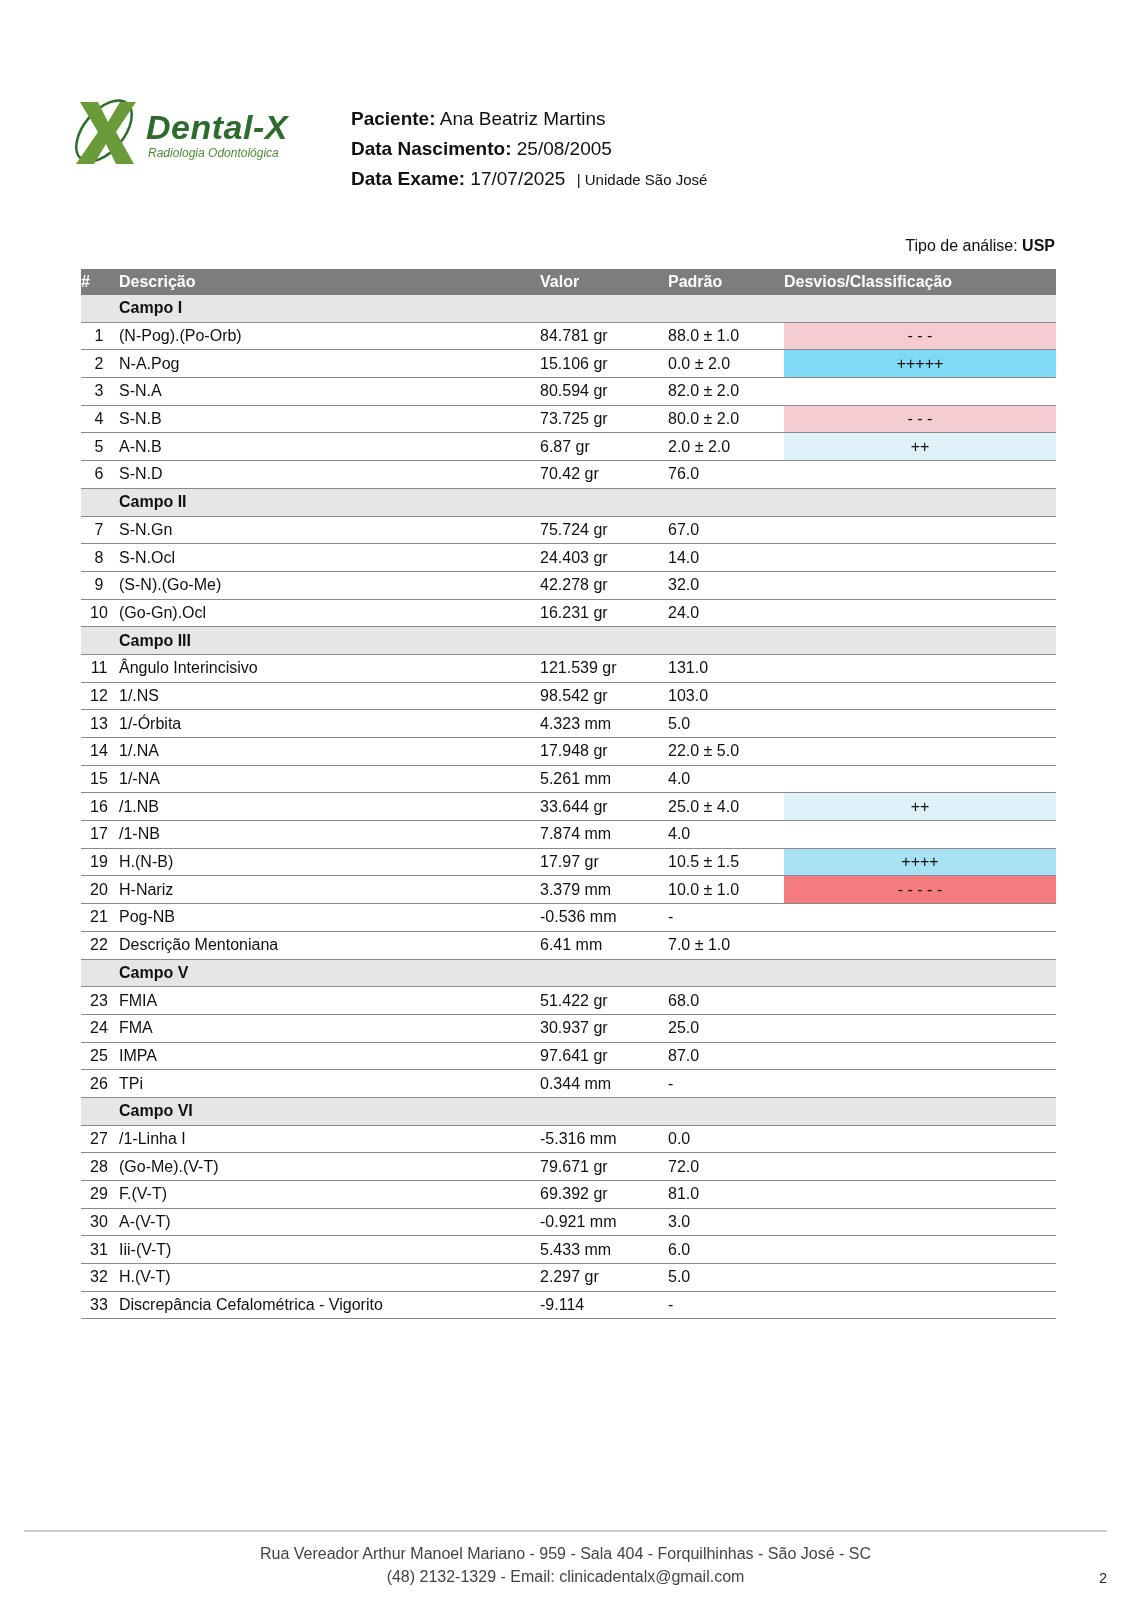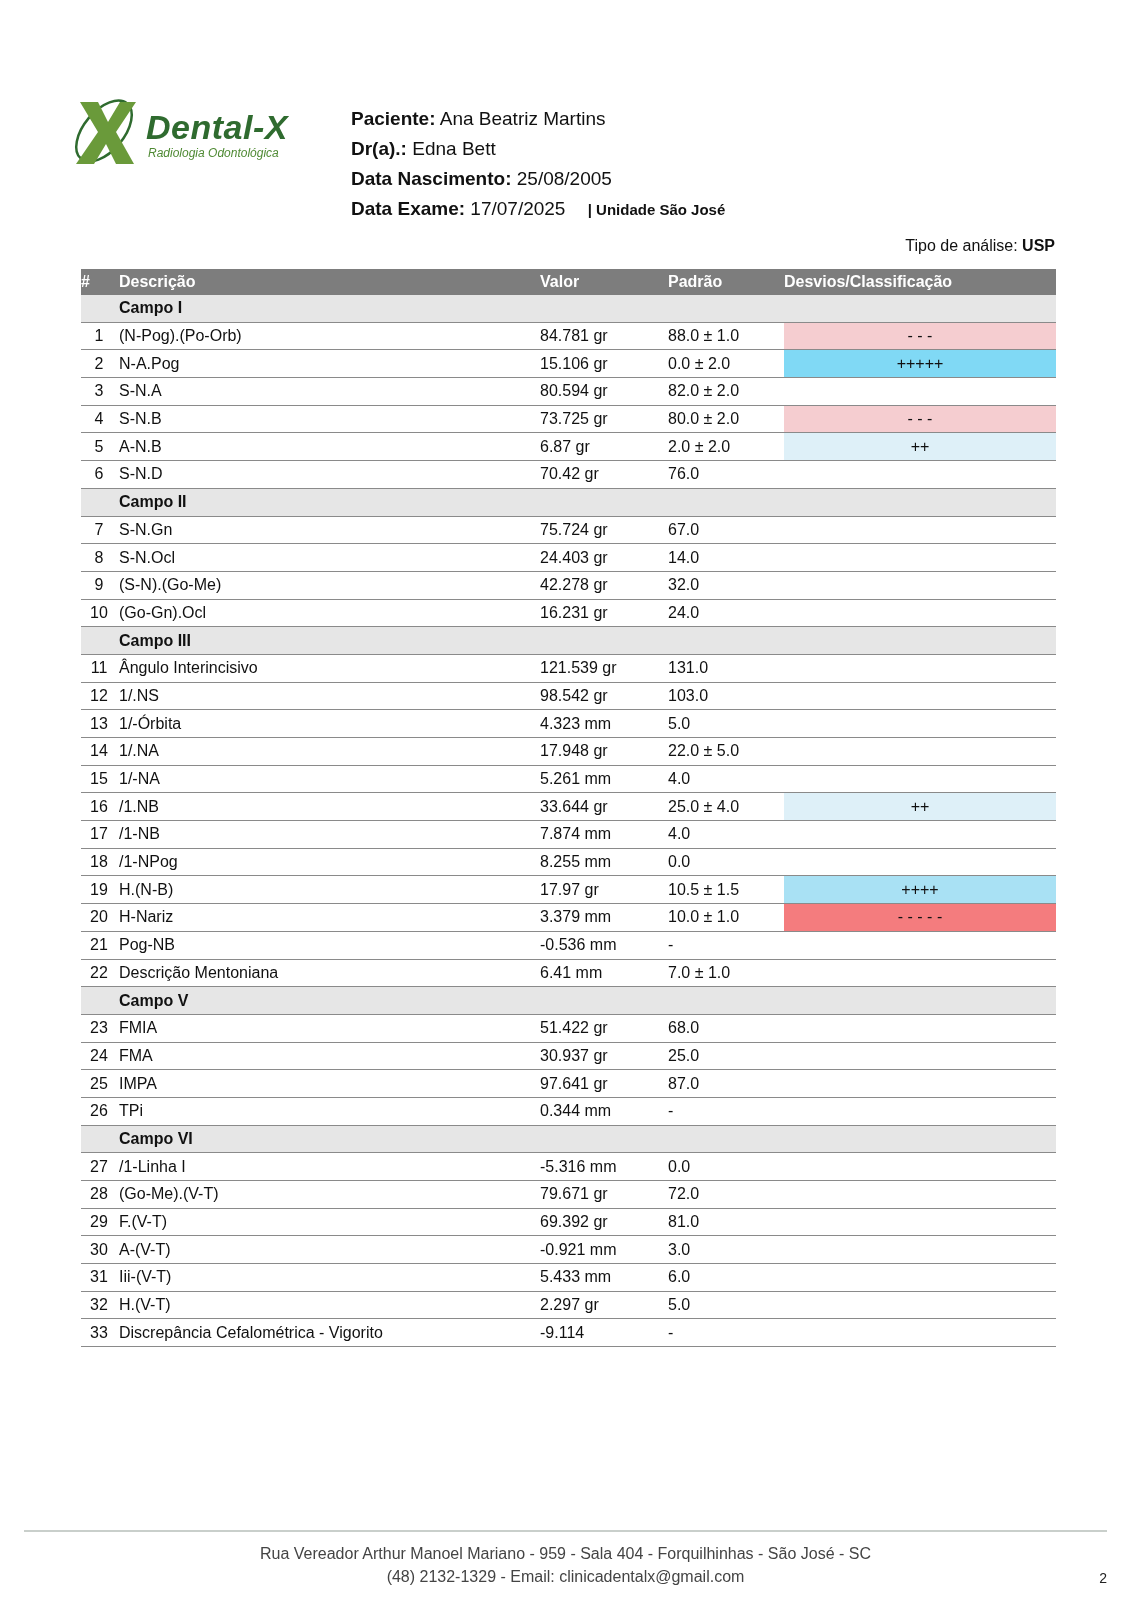--- a/index.html
+++ b/index.html
@@ -12,21 +12,21 @@
   .logo-title {
     position: absolute; left: 80px; top: 18px; font-size: 34px; font-weight: bold;
     font-style: italic; color: #2f6b2f; letter-spacing: 0.5px;
   }
   .logo-sub {
     position: absolute; left: 82px; top: 56px; font-size: 12px; font-style: italic; color: #4f8a34;
   }
   .patient { position: absolute; left: 351px; top: 104px; font-size: 19px; line-height: 30px; }
   .patient .row { white-space: nowrap; }
   .patient b { font-weight: bold; }
-  .unit { font-size: 15px; font-weight: bold; margin-left: 17px; }
+  .unit { font-size: 15px; font-weight: normal; margin-left: 6px; }
   .analysis {
     position: absolute; right: 76px; top: 237px; font-size: 16px;
   }
   .analysis b { font-weight: bold; }
 
   table.report {
     position: absolute; left: 81px; top: 269px; width: 975px;
     border-collapse: collapse; font-size: 16px;
   }
   table.report th {
@@ -67,24 +67,20 @@
   <div class="logo-title">Dental-X</div>
   <div class="logo-sub">Radiologia Odontológica</div>
 </div>
 
 <div class="patient">
   <div class="row">
     <b>Paciente:</b>
     <span>Ana Beatriz Martins</span>
   </div>
   <div class="row">
-    <b>Dr(a).:</b>
-    <span>Edna Bett</span>
-  </div>
-  <div class="row">
     <b>Data Nascimento:</b>
     <span>25/08/2005</span>
   </div>
   <div class="row">
     <b>Data Exame:</b>
     <span>17/07/2025</span>
     <span class="unit">| Unidade São José</span>
   </div>
 </div>
 
@@ -238,27 +234,20 @@
         <td class="c-dev dev-light-blue">++</td>
       </tr>
       <tr>
         <td class="c-num">17</td>
         <td class="c-desc">/1-NB</td>
         <td class="c-val">7.874 mm</td>
         <td class="c-std">4.0</td>
         <td class="c-dev"></td>
       </tr>
       <tr>
-        <td class="c-num">18</td>
-        <td class="c-desc">/1-NPog</td>
-        <td class="c-val">8.255 mm</td>
-        <td class="c-std">0.0</td>
-        <td class="c-dev"></td>
-      </tr>
-      <tr>
         <td class="c-num">19</td>
         <td class="c-desc">H.(N-B)</td>
         <td class="c-val">17.97 gr</td>
         <td class="c-std">10.5 ± 1.5</td>
         <td class="c-dev dev-mid-blue">++++</td>
       </tr>
       <tr>
         <td class="c-num">20</td>
         <td class="c-desc">H-Nariz</td>
         <td class="c-val">3.379 mm</td>

